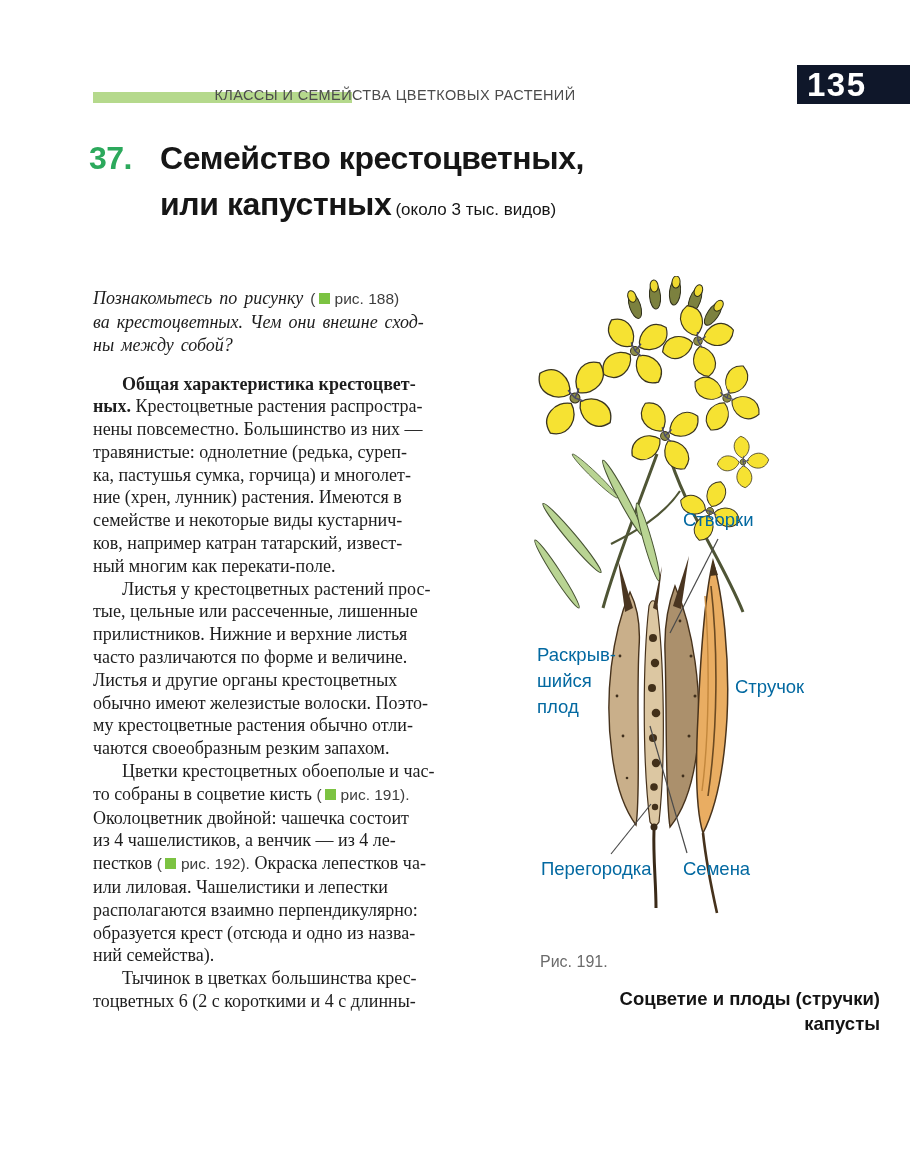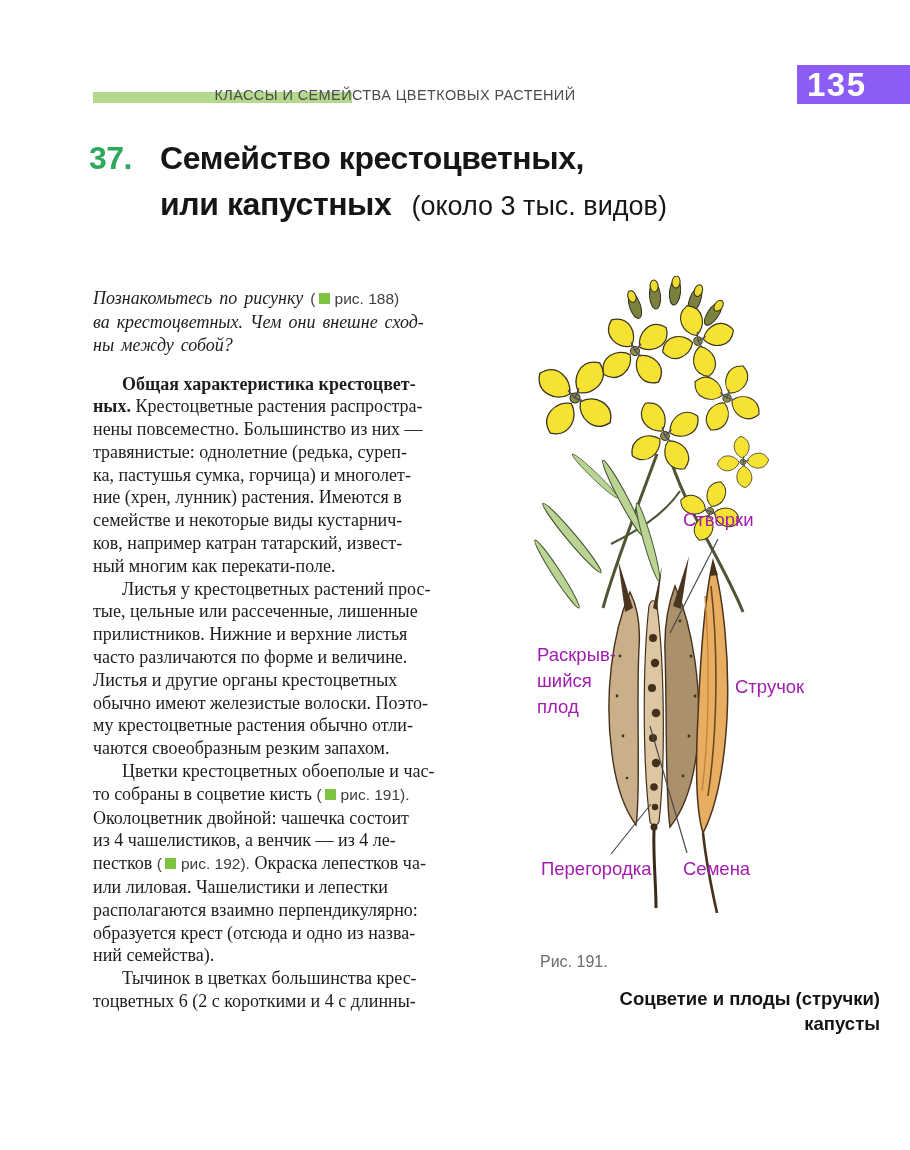--- a/index.html
+++ b/index.html
@@ -7,49 +7,49 @@
     width:910px;height:1150px;position:relative;background:#ffffff;
     font-family:"Liberation Sans",sans-serif;overflow:hidden;
   }
   
   .green-rule{position:absolute;left:93px;top:92px;width:259px;height:11px;background:#b5d98c;}
   .running-head{
     position:absolute;top:87px;left:0;width:790px;text-align:center;
     font-size:14.5px;letter-spacing:.4px;color:#4c4c4c;
   }
   .pagenum-box{
-    position:absolute;left:797px;top:65px;width:113px;height:39px;background:#8b5cf6;
+    position:absolute;left:797px;top:65px;width:113px;height:39px;background:#0f172a;
     color:#ffffff;font-weight:bold;font-size:33px;line-height:39px;
     padding-left:10px;box-sizing:border-box;letter-spacing:1.5px;
   }
   
   .sec-num{position:absolute;left:89px;top:140px;font-size:32px;font-weight:800;color:#2ca95c;letter-spacing:-.5px;}
   .title-l1{position:absolute;left:160px;top:140px;font-size:32px;font-weight:800;color:#161616;letter-spacing:-.4px;}
   .title-l2{position:absolute;left:160px;top:186px;font-size:32px;font-weight:800;color:#161616;letter-spacing:-.4px;}
-  .title-note{font-size:27px;font-weight:400;letter-spacing:0;margin-left:20px;text-align:right;}
+  .title-note{font-size:17px;font-weight:400;letter-spacing:0;margin-left:4px;text-align:right;}
   
   .text-col{
     position:absolute;left:93px;top:287px;width:415px;color:#1d1d1d;
     font-family:"Liberation Serif",serif;font-size:18px;
   }
   .para{line-height:22.8px;}
   .para.intro{font-style:italic;line-height:23.5px;margin-bottom:15px;word-spacing:2.5px;}
   .tline{white-space:nowrap;}
   .tline.ind{padding-left:29px;}
   .b{font-weight:bold;}
   .figref{
     font-family:"Liberation Sans",sans-serif;font-style:normal;
     font-size:15.5px;color:#3d3d3d;white-space:nowrap;word-spacing:0;
   }
   .figsq{display:inline-block;width:11px;height:11px;background:#7cc342;margin:0 5px 0 3px;}
   
   .figure{position:absolute;left:515px;top:276px;width:395px;height:676px;}
   .figure svg{position:absolute;left:0;top:0;}
   .fig-label{
-    position:absolute;font-size:18.5px;color:#a21caf;line-height:26px;white-space:pre-line;
+    position:absolute;font-size:18.5px;color:#0369a1;line-height:26px;white-space:pre-line;
   }
   .lbl-valves{left:168px;top:231px;}
   .lbl-opened{left:22px;top:366px;}
   .lbl-silique{left:220px;top:398px;}
   .lbl-septum{left:26px;top:580px;}
   .lbl-seeds{left:168px;top:580px;}
   
   .fig-caption{position:absolute;left:540px;top:953px;width:340px;}
   .fig-caption .ref{font-size:16px;color:#6b6b6b;margin-bottom:15px;}
   .fig-caption .cap{font-size:18.5px;font-weight:bold;color:#141414;line-height:25px;white-space:pre-line;text-align:right;}

